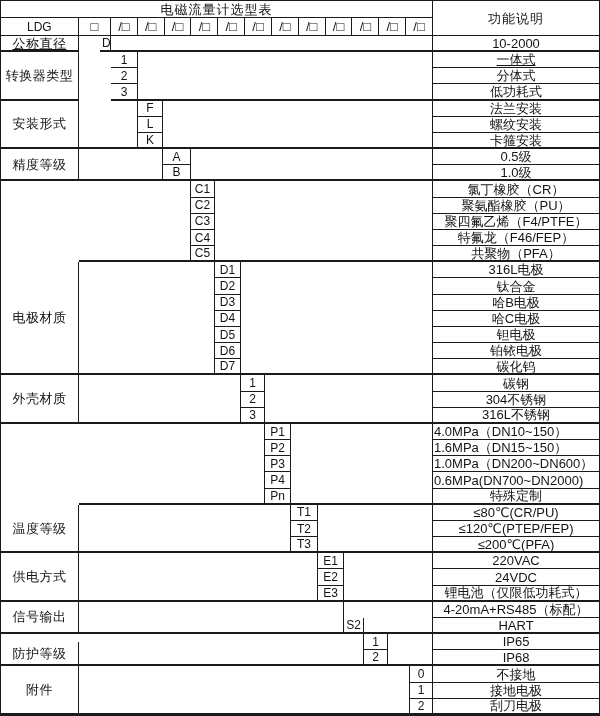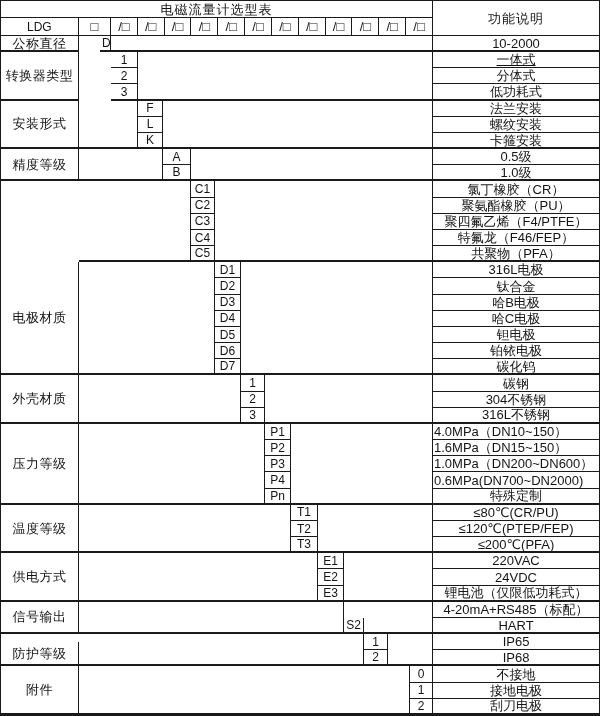--- a/index.html
+++ b/index.html
@@ -71,21 +71,21 @@
         <span class="box">/□</span>
         <span class="box">/□</span>
         <span class="box">/□</span>
         <span class="box">/□</span>
         <span class="box">/□</span>
         <span class="box">/□</span>
         <span class="box">/□</span>
         <span class="box">/□</span>
         <span class="box">/□</span>
       </div>
-  <div class="cell label thick" style="grid-area: 3 / 1 / span 1 / span 1;">公称直径</div>
+  <div class="cell label thick" style="grid-area: 3 / 1 / span 1 / span 1; text-decoration: underline;">公称直径</div>
       <div class="cell code left thick" style="grid-area: 3 / 2 / span 1 / span 1; margin-left: 21px;">DN</div>
       <div class="cell desc thick" style="grid-area: 3 / 16 / span 1 / span 1;">10-2000</div>
       <div class="cell blank thick" style="grid-area: 3 / 3 / span 1 / span 13;"></div>
       <div class="cell label thick" style="grid-area: 4 / 1 / span 3 / span 1;">转换器类型</div>
       <div class="cell code" style="grid-area: 4 / 3 / span 1 / span 1;">1</div>
       <div class="cell desc" style="grid-area: 4 / 16 / span 1 / span 1; text-decoration: underline;">一体式</div>
       <div class="cell code" style="grid-area: 5 / 3 / span 1 / span 1;">2</div>
       <div class="cell desc" style="grid-area: 5 / 16 / span 1 / span 1;">分体式</div>
       <div class="cell code thick" style="grid-area: 6 / 3 / span 1 / span 1;">3</div>
       <div class="cell desc thick" style="grid-area: 6 / 16 / span 1 / span 1;">低功耗式</div>
@@ -137,21 +137,20 @@
       <div class="cell blank thick" style="grid-area: 17 / 8 / span 7 / span 8;"></div>
       <div class="cell label thick" style="grid-area: 24 / 1 / span 3 / span 1;">外壳材质</div>
       <div class="cell blank thick" style="grid-area: 24 / 2 / span 3 / span 6;"></div>
       <div class="cell code" style="grid-area: 24 / 8 / span 1 / span 1;">1</div>
       <div class="cell desc" style="grid-area: 24 / 16 / span 1 / span 1;">碳钢</div>
       <div class="cell code" style="grid-area: 25 / 8 / span 1 / span 1;">2</div>
       <div class="cell desc" style="grid-area: 25 / 16 / span 1 / span 1;">304不锈钢</div>
       <div class="cell code thick" style="grid-area: 26 / 8 / span 1 / span 1;">3</div>
       <div class="cell desc thick" style="grid-area: 26 / 16 / span 1 / span 1;">316L不锈钢</div>
       <div class="cell blank thick" style="grid-area: 24 / 9 / span 3 / span 7;"></div>
-      <div class="cell label thick" style="grid-area: 27 / 1 / span 5 / span 1;">压力等级</div>
       <div class="cell blank thick" style="grid-area: 27 / 2 / span 5 / span 7;"></div>
       <div class="cell code" style="grid-area: 27 / 9 / span 1 / span 1;">P1</div>
       <div class="cell desc left" style="grid-area: 27 / 16 / span 1 / span 1;">4.0MPa（DN10~150）</div>
       <div class="cell code" style="grid-area: 28 / 9 / span 1 / span 1;">P2</div>
       <div class="cell desc left" style="grid-area: 28 / 16 / span 1 / span 1;">1.6MPa（DN15~150）</div>
       <div class="cell code" style="grid-area: 29 / 9 / span 1 / span 1;">P3</div>
       <div class="cell desc left" style="grid-area: 29 / 16 / span 1 / span 1;">1.0MPa（DN200~DN600）</div>
       <div class="cell code" style="grid-area: 30 / 9 / span 1 / span 1;">P4</div>
       <div class="cell desc left" style="grid-area: 30 / 16 / span 1 / span 1;">0.6MPa(DN700~DN2000)</div>
       <div class="cell code thick" style="grid-area: 31 / 9 / span 1 / span 1;">Pn</div>

